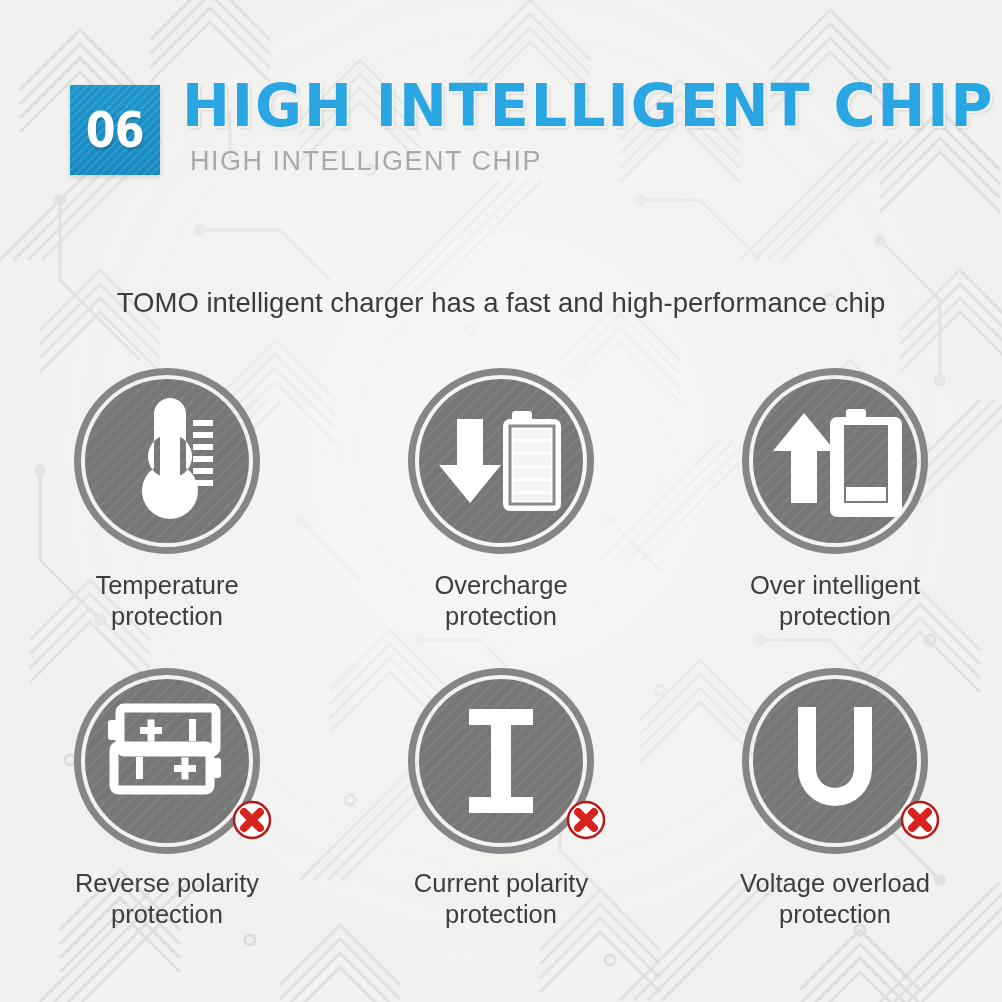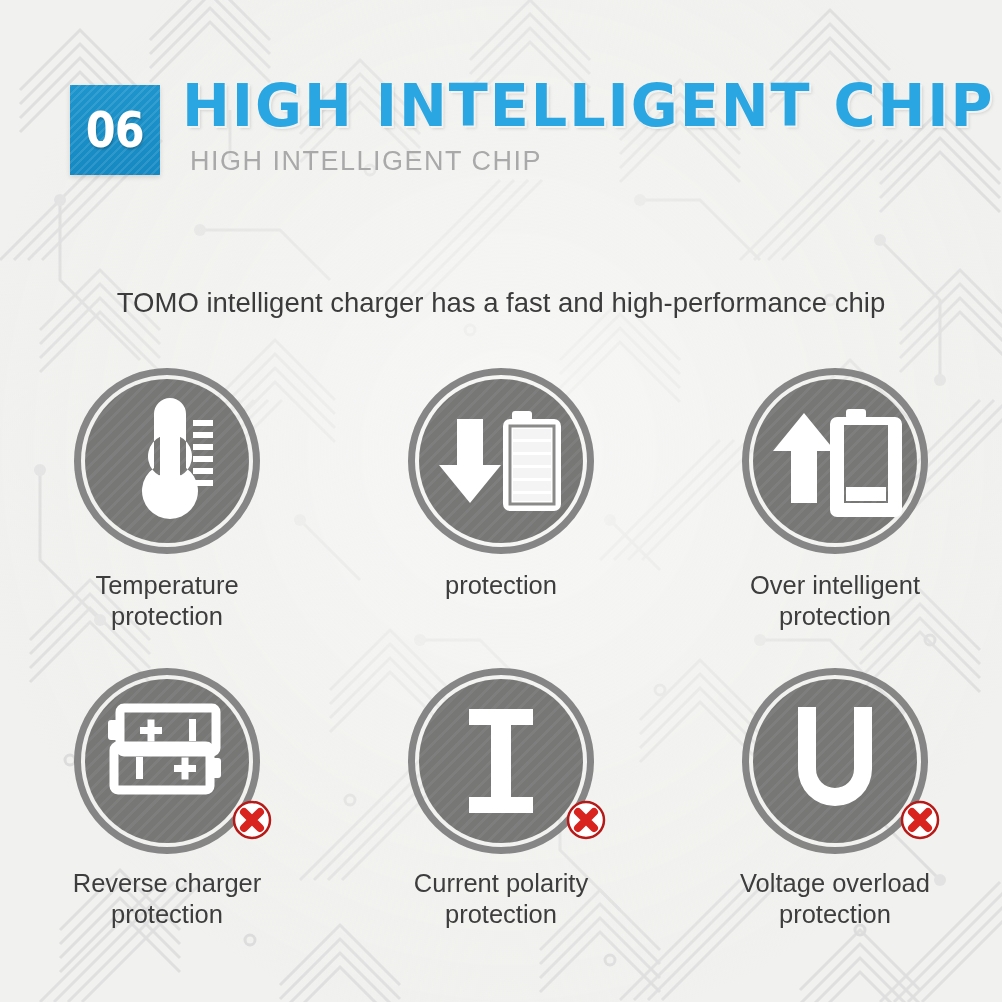--- a/index.html
+++ b/index.html
@@ -364,20 +364,21 @@
                 <rect x="80" y="41" width="38" height="10"></rect>
                 <rect x="80" y="54" width="38" height="10"></rect>
                 <rect x="80" y="67" width="38" height="10"></rect>
                 <rect x="80" y="80" width="38" height="10"></rect>
                 <rect x="80" y="93" width="38" height="7"></rect>
               </g>
             </svg>
           </div>
         </div>
         <div class="caption">
+          <div>Overcharge</div>
           <div>protection</div>
         </div>
       </div>
 
       <div class="cell">
         <div class="circle-wrap">
           <div class="circle-inner"></div>
           <div class="circle-outer"></div>
           <div class="icon-holder">
             <svg width="136" height="120" viewBox="0 0 136 120">
@@ -421,21 +422,21 @@
                 <rect x="40" y="59" width="7" height="22"></rect>
               </g>
             </svg>
           </div>
           <svg class="xbadge" viewBox="0 0 40 40">
             <circle cx="20" cy="20" r="18" fill="#ffffff" stroke="#b51a18" stroke-width="2.5"></circle>
             <path d="M12 12 L28 28 M28 12 L12 28" stroke="#d8231f" stroke-width="8" stroke-linecap="round"></path>
           </svg>
         </div>
         <div class="caption">
-          <div>Reverse charger</div>
+          <div>Reverse polarity</div>
           <div>protection</div>
         </div>
       </div>
 
       <div class="cell">
         <div class="circle-wrap">
           <div class="circle-inner"></div>
           <div class="circle-outer"></div>
           <div class="icon-holder">
             <svg width="100" height="120" viewBox="0 0 100 120">

